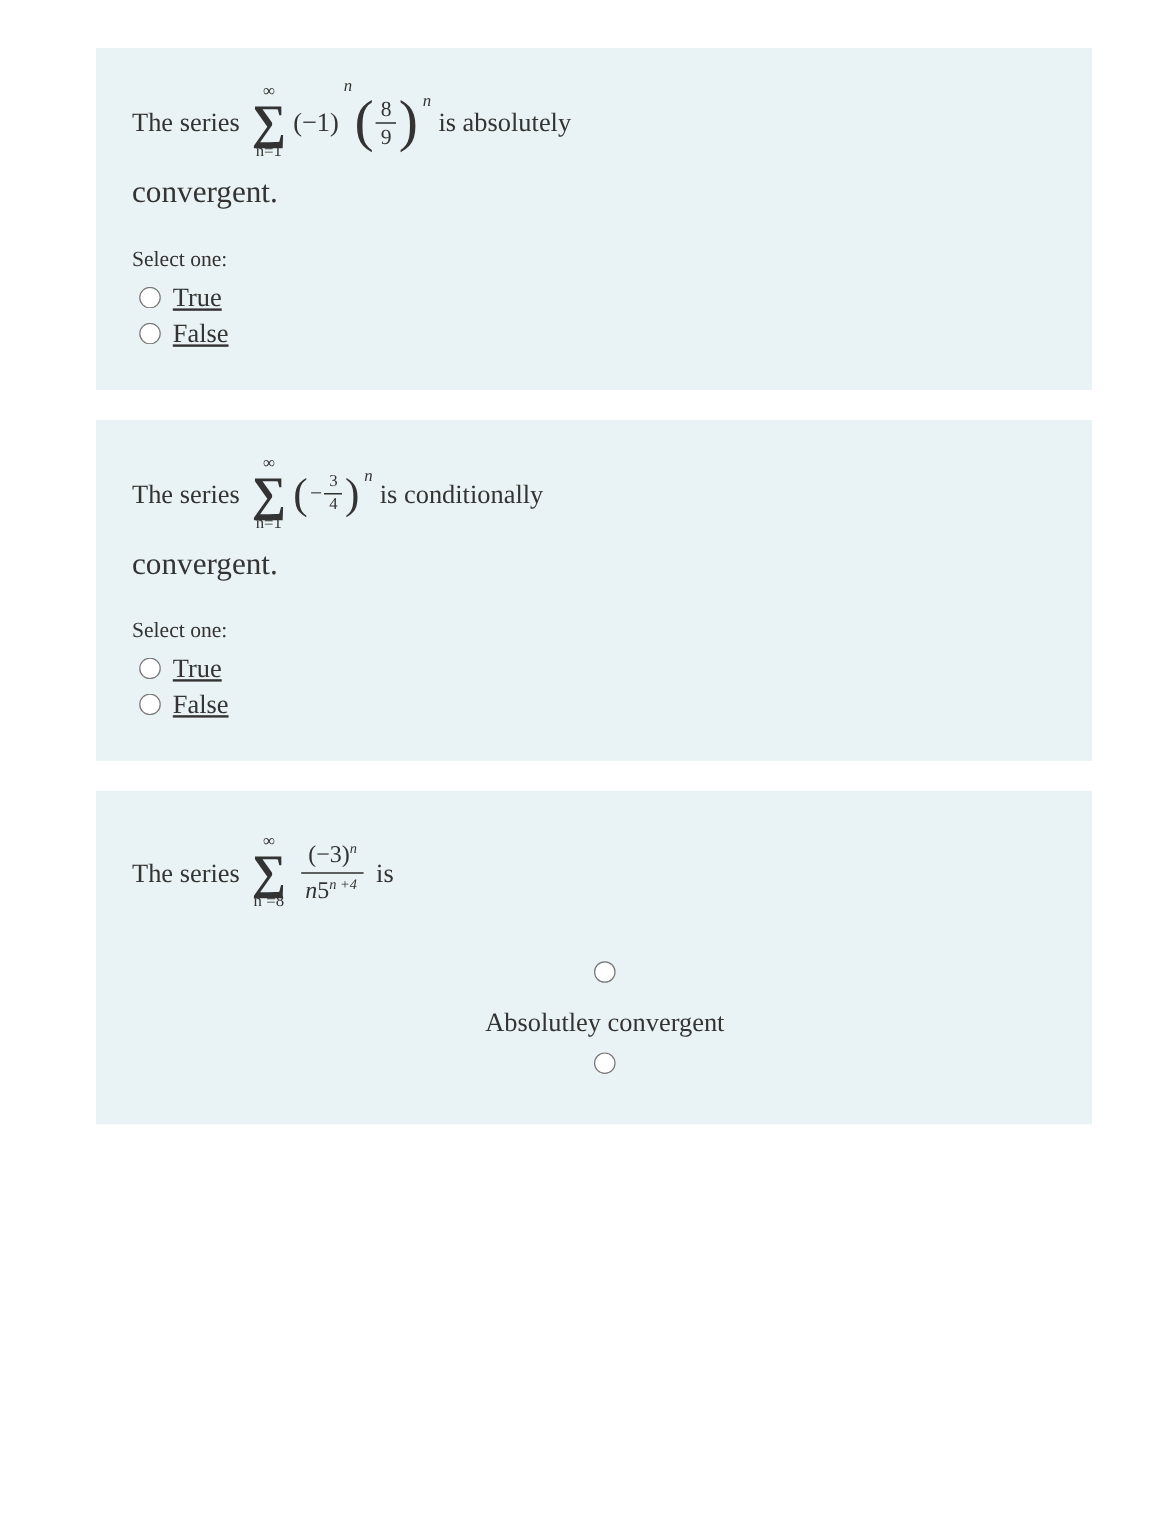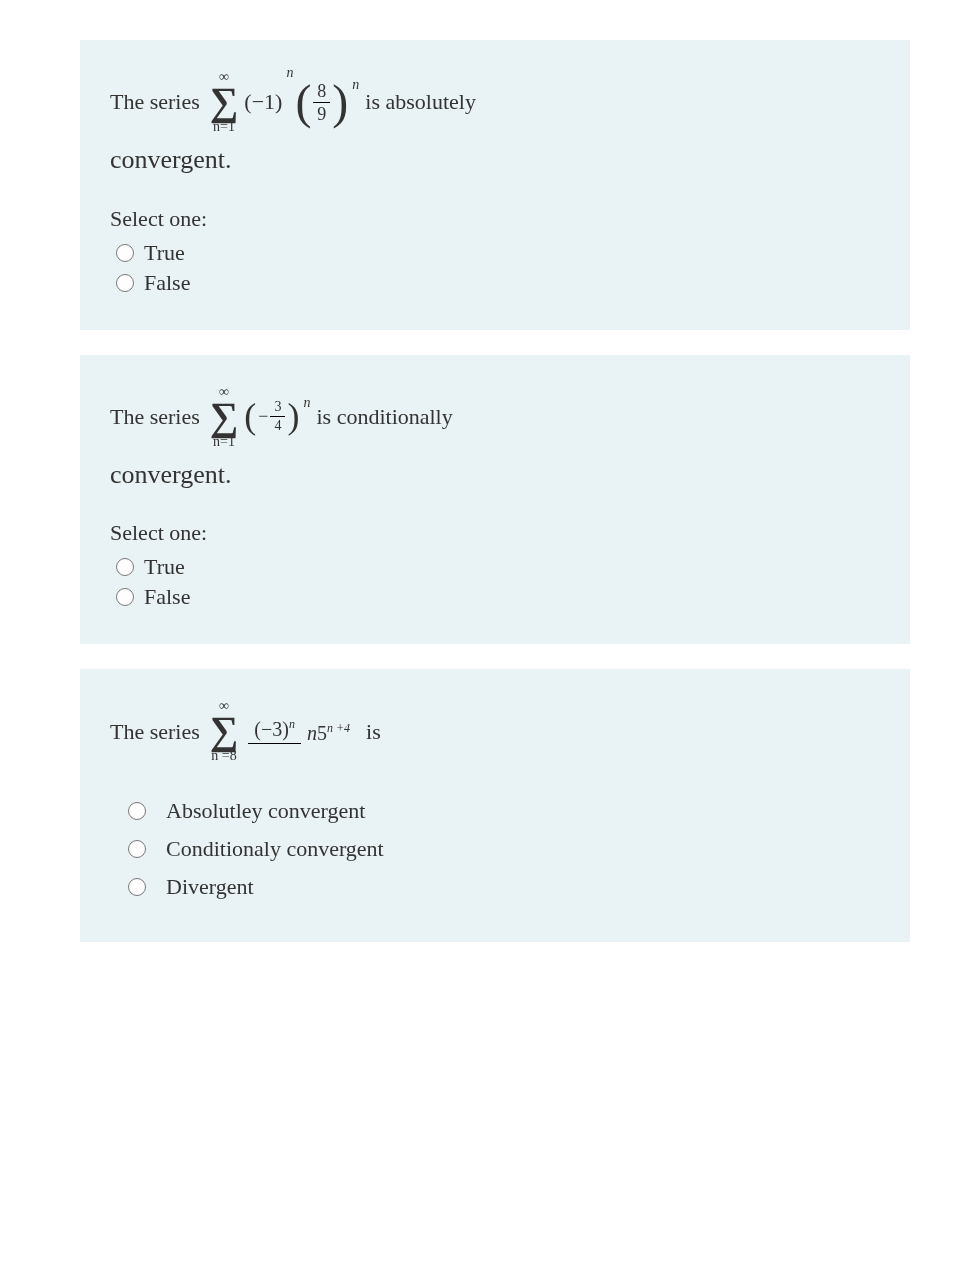--- a/index.html
+++ b/index.html
@@ -28,38 +28,40 @@
       align-items: center;
       gap: 6px;
     }
     .question-text-line2 {
       font-size: 26px;
       line-height: 1.6;
       margin-bottom: 25px;
       margin-top: -20px;
     }
     .select-prompt {
-      font-size: 22px;
+      font-size: 18px;
       margin-bottom: 8px;
     }
     .option-row {
       display: flex;
       align-items: center;
       gap: 10px;
       font-size: 22px;
       margin: 4px 0;
       padding-left: 6px;
+      text-decoration: underline;
     }
     .option-row-mc {
       display: flex;
       align-items: center;
       gap: 20px;
       font-size: 22px;
       margin: 12px 0;
       padding-left: 18px;
+      flex-direction: column;
     }
     input[type="radio"] {
       width: 18px;
       height: 18px;
       accent-color: #555;
     }
     .math {
       font-family: 'Times New Roman', serif;
       display: inline-flex;
       align-items: center;
@@ -117,21 +119,21 @@
       align-self: flex-start;
       margin-top: -8px;
       margin-left: 2px;
     }
     .inline-expr {
       font-size: 22px;
       font-family: 'Times New Roman', serif;
     }
     .frac-block {
       display: inline-flex;
-      flex-direction: row;
+      flex-direction: column;
       align-items: flex-end;
       line-height: 1.1;
       font-size: 20px;
       margin: 12px 4px;
     }
     .frac-block-num {
       border-bottom: 1.5px solid #000;
       padding: 0 6px 3px 6px;
     }
     .frac-block-den {
@@ -236,19 +238,14 @@
       </span>
     </span>
     <span> is</span>
   </div>
   <label class="option-row-mc">
     <input type="radio" name="q3" style="">
     <span>Absolutley convergent</span>
   </label>
   <label class="option-row-mc">
     <input type="radio" name="q3" style="">
-    <span>Conditionaly convergent</span>
-  </label>
-  <label class="option-row-mc">
-    <input type="radio" name="q3" style="">
-    <span>Divergent</span>
   </label>
 </div>
 
 </body></html>

